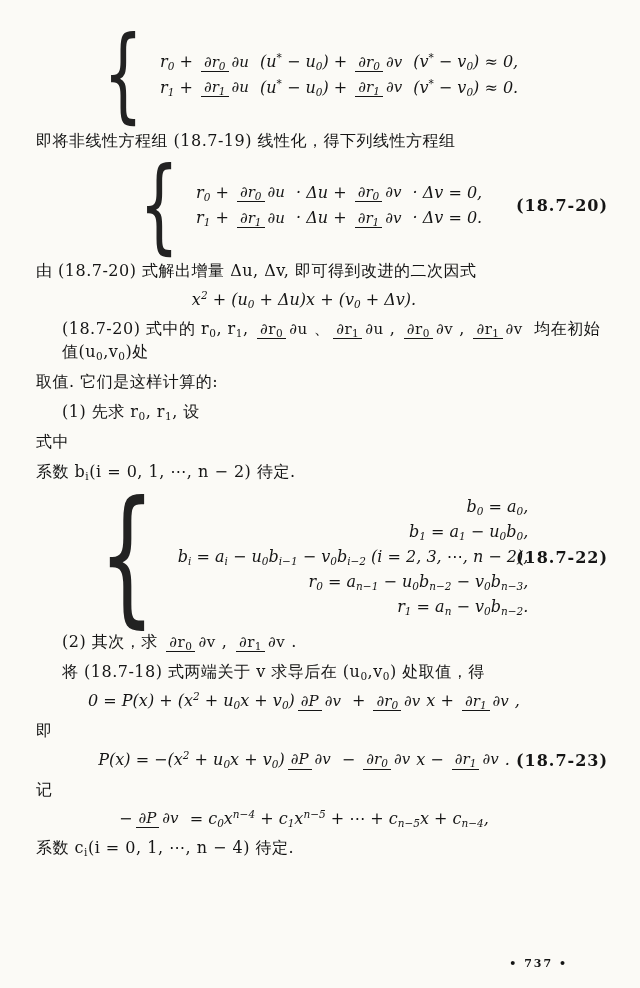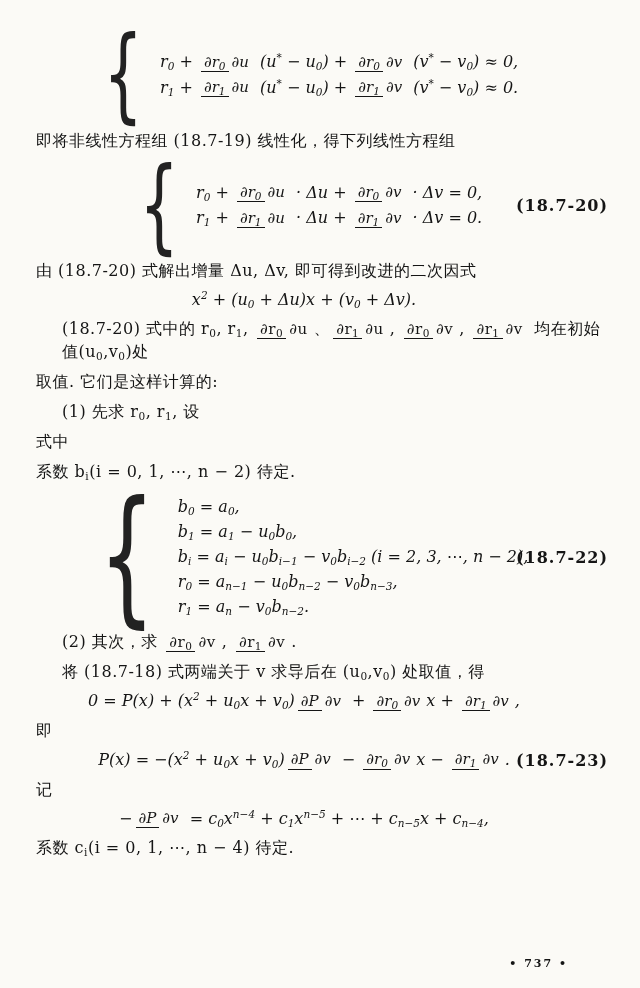--- a/index.html
+++ b/index.html
@@ -12,21 +12,21 @@
     overflow:hidden;
   }
   #page{width:100%;height:100%;position:relative;}
   #content{padding:24px 28px 0 36px;}
   .line{position:relative;font-size:16px;}
   .text{line-height:23px;margin:7px 0;letter-spacing:0.5px;}
   .text.indent1{padding-left:26px;}
   .math{text-align:center;margin:8px 40px 8px 0;font-style:italic;}
   .math .m{display:inline-block;}
   .system{display:flex;align-items:center;justify-content:center;margin:4px 40px 4px 0;font-style:italic;}
-  .system .rows{display:flex;flex-direction:column;align-items:flex-start;}
+  .system .rows{display:flex;flex-direction:column;align-items:flex-end;}
   .system .row{margin:3px 0;white-space:nowrap;}
   .brace{
     font-style:normal;font-weight:400;line-height:0.9;
     transform:scaleX(0.6);transform-origin:center;
     margin-right:4px;
     font-family:"DejaVu Sans",sans-serif;color:#222;
     user-select:none;
   }
   .rows-2 .brace{font-size:104px;}
   .rows-5 .brace{font-size:148px;}

